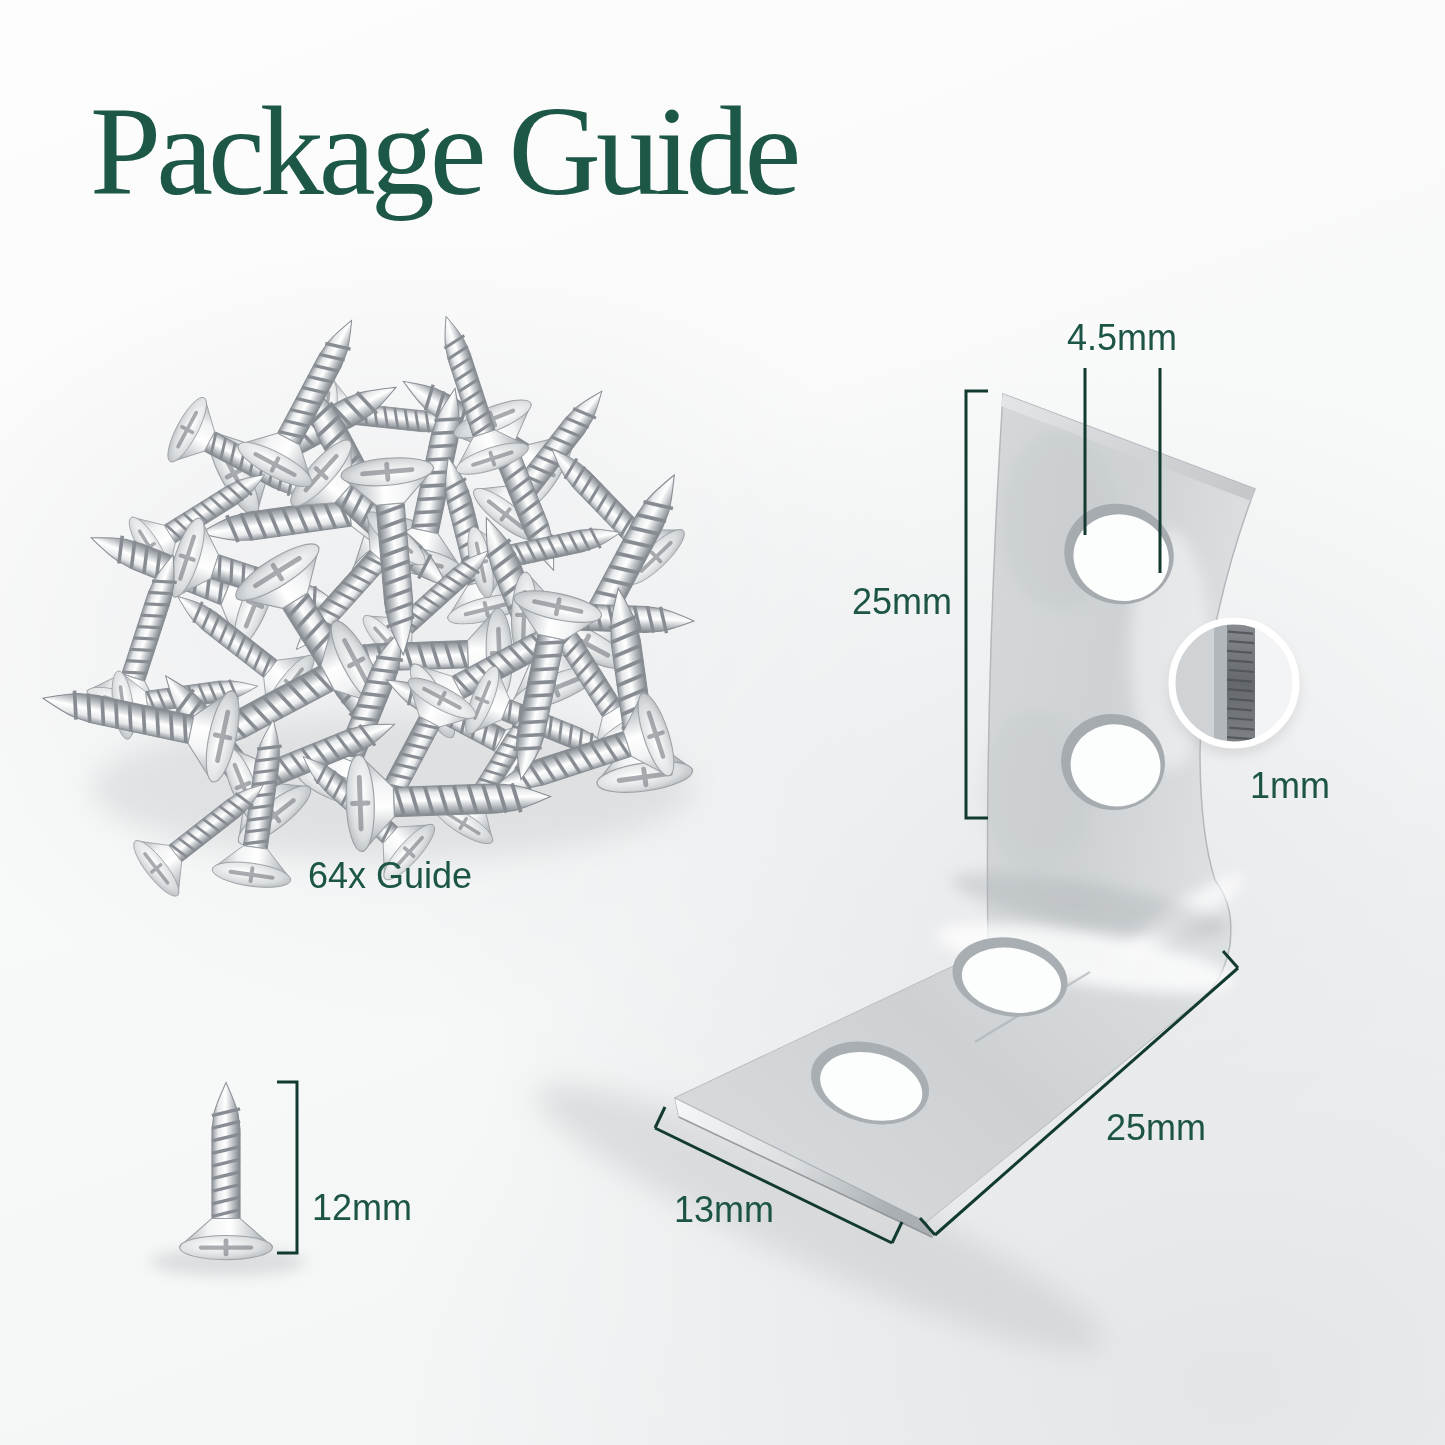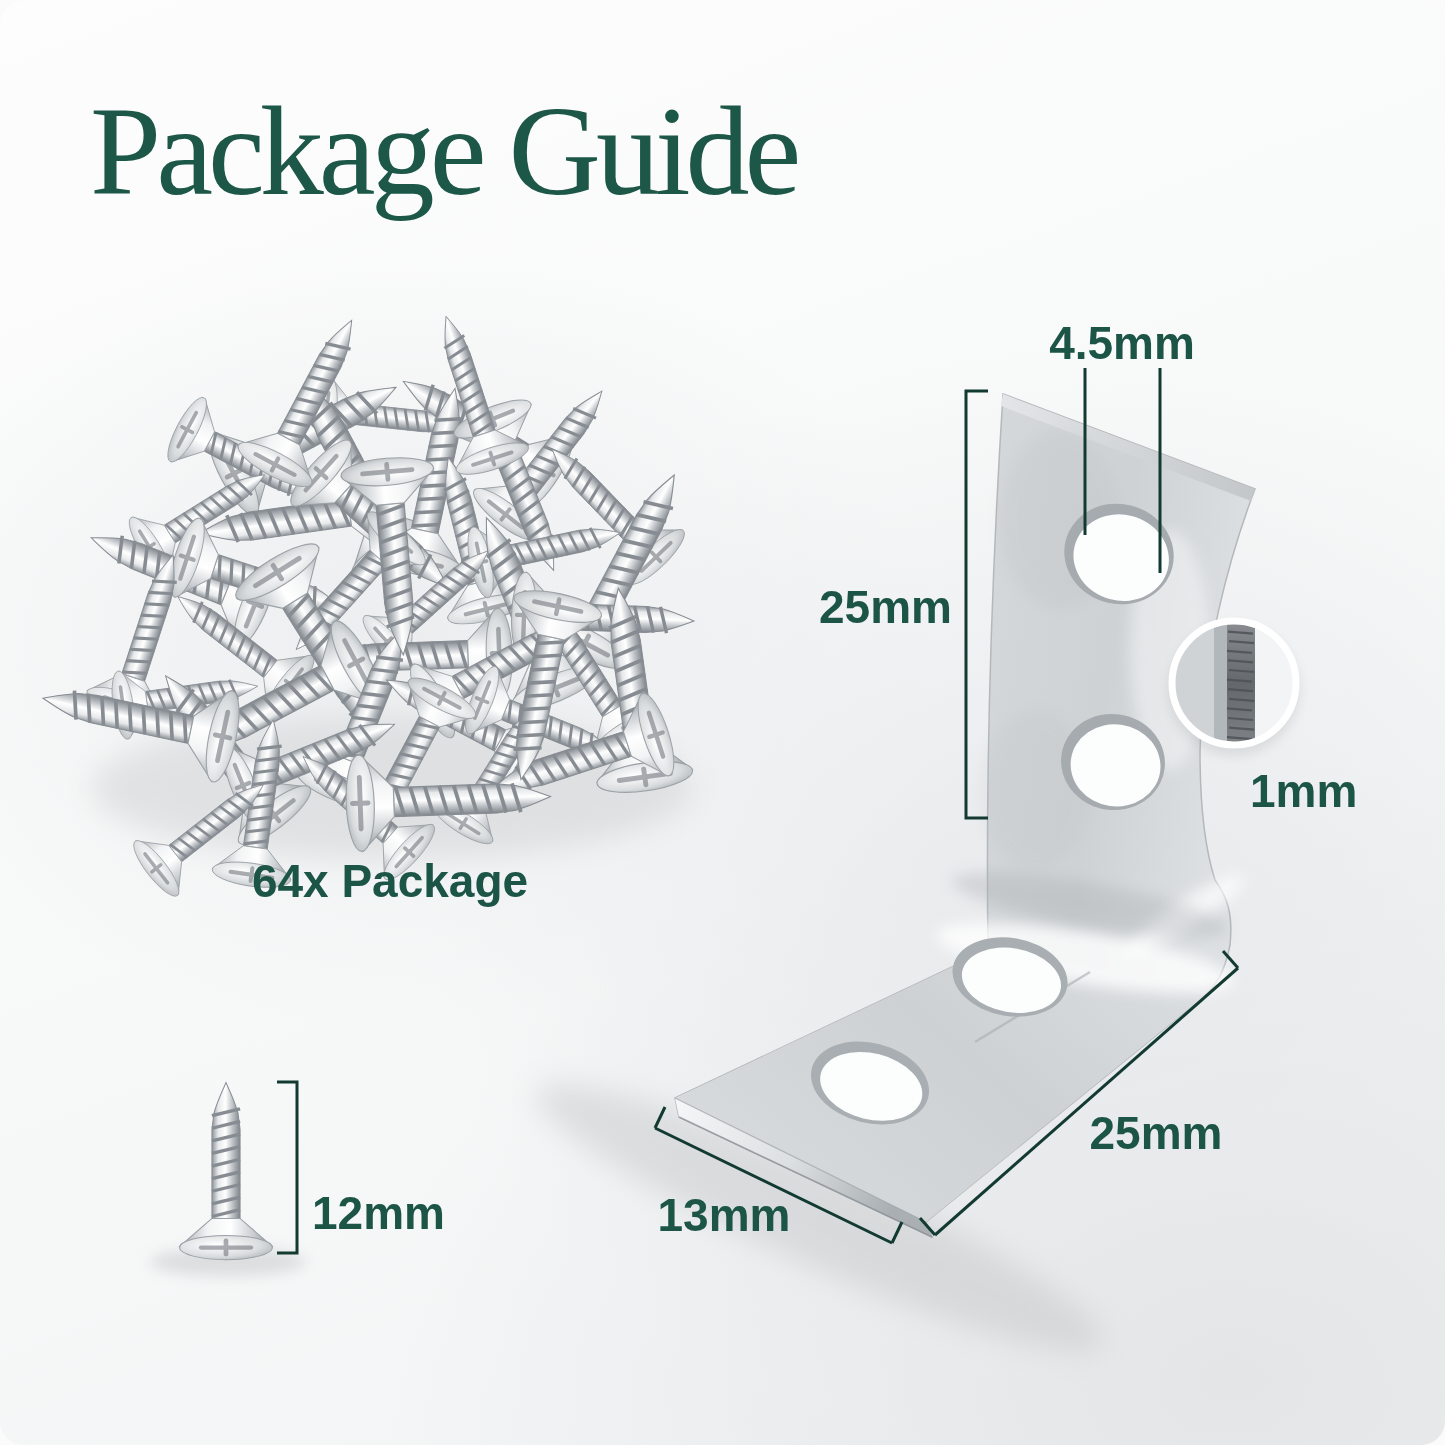--- a/index.html
+++ b/index.html
@@ -8,31 +8,30 @@
     font-family:"Liberation Sans",sans-serif;
     background:#fbfbfc;
   }
   .stage{
     position:absolute;inset:0;
     background:
       radial-gradient(760px 560px at 28% 44%, rgba(235,236,238,.9), rgba(235,236,238,0) 70%),
       radial-gradient(900px 760px at 74% 62%, rgba(232,233,235,.95), rgba(232,233,235,0) 72%),
       radial-gradient(1200px 900px at 85% 95%, rgba(226,227,229,.9), rgba(226,227,229,0) 70%),
       linear-gradient(160deg,#fdfdfd 0%,#f7f8f8 55%,#f2f3f4 100%);
-    border-radius: 24px;
   }
   .title{
     position:absolute;left:90px;top:84px;
     font-family:"Liberation Serif",serif;
     font-size:128px;line-height:1.05;letter-spacing:-5px;
     color:#1d5747;white-space:nowrap;
   }
   .dim-label{
-    position:absolute;color:#1c5546;font-weight:700;
-    font-size:46px;line-height:1.1;white-space:nowrap;
+    position:absolute;color:#1c5546;font-weight:400;
+    font-size:36px;line-height:1.1;white-space:nowrap;
   }
   .center-x{transform:translateX(-50%);}
   .right-x{transform:translateX(-100%);}
   svg.art{position:absolute;left:0;top:0;}
 </style>
 </head>
 <body>
 
 <div class="stage">
 
@@ -261,21 +260,21 @@
         <use href="#screw" transform="translate(395,560) rotate(175) scale(1.08)"></use>
       </g>
 
     <g>
       <use href="#screw" transform="translate(226,1168) scale(1.08,0.97)"></use>
     </g>
   </svg>
 
   <div class="title">Package Guide</div>
 
-  <div class="dim-label center-x" style="left:390px;top:856px;">64x Package</div>
+  <div class="dim-label center-x" style="left:390px;top:856px;">64x Guide</div>
 
   <div class="dim-label" style="left:312px;top:1188px;">12mm</div>
 
   <div class="dim-label center-x" style="left:1122px;top:318px;">4.5mm</div>
 
   <div class="dim-label right-x" style="left:952px;top:582px;">25mm</div>
 
   <div class="dim-label" style="left:1250px;top:766px;">1mm</div>
 
   <div class="dim-label center-x" style="left:1156px;top:1108px;">25mm</div>

